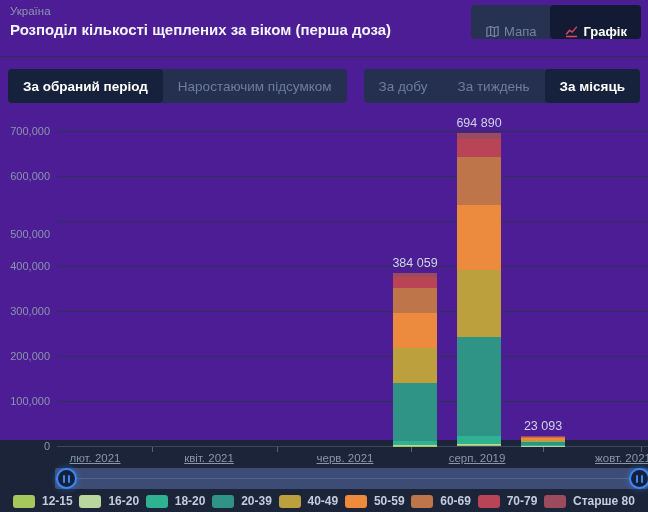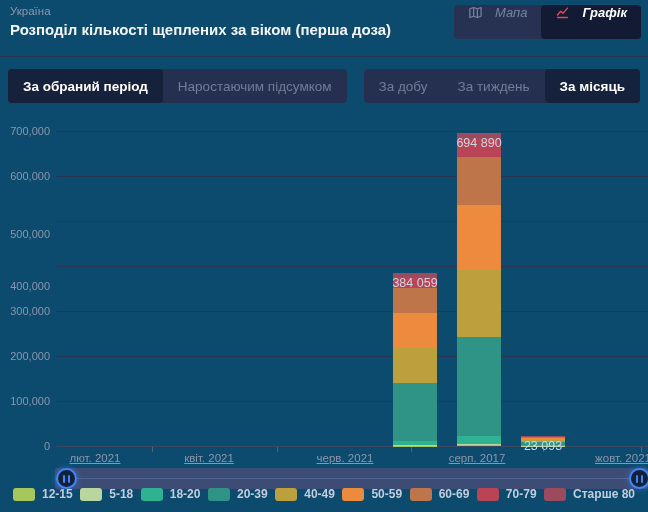--- a/index.html
+++ b/index.html
@@ -1,55 +1,55 @@
 <!DOCTYPE html>
 <html><head>
 <meta charset="utf-8">
 <style>
   html,body{margin:0;padding:0;overflow:hidden;}
   body{width:648px;height:512px;background:#1b2438;font-family:"Liberation Sans",sans-serif;}
   *{box-sizing:border-box;}
-  .app{position:relative;width:648px;height:512px;background:#0c4a6e;}
+  .app{position:relative;width:648px;height:440px;background:#4c1d95;}
 
   
   .hdr{position:absolute;top:0;left:0;right:0;height:57px;border-bottom:1px solid #28334f;}
   .region{position:absolute;left:10px;top:5px;font-size:11.5px;color:#8e99ad;}
   .title{position:absolute;left:10px;top:21px;font-size:15px;font-weight:700;color:#f2f5fa;white-space:nowrap;}
   .view-switch{position:absolute;right:7px;top:5px;display:flex;background:#273252;border-radius:4px;}
-  .view-btn{display:flex;align-items:flex-start;gap:12px;padding:0 14px;height:34px;background:transparent;border:none;color:#7484a1;font-size:13px;font-family:inherit;border-radius:4px;cursor:pointer;font-style:italic;}
+  .view-btn{display:flex;align-items:flex-end;gap:4px;padding:0 14px;height:34px;background:transparent;border:none;color:#7484a1;font-size:13px;font-family:inherit;border-radius:4px;cursor:pointer;}
   .view-btn.active{background:#121b33;color:#ffffff;font-weight:600;}
   .view-btn .ic{display:flex;align-items:center;}
 
   
   .toolbar{position:absolute;top:69px;left:0;right:0;height:34px;display:flex;justify-content:space-between;padding:0 8px;}
   .btn-group{display:flex;background:#253050;border-radius:4px;align-items:stretch;height:34px;}
   .tb-btn{border:none;background:transparent;color:#6f7d99;font-size:13.5px;padding:0 15px;font-family:inherit;border-radius:4px;cursor:pointer;white-space:nowrap;}
   .tb-btn.active{background:#16213c;color:#ffffff;font-weight:700;}
 
   
   .chart{position:absolute;top:110px;left:0;width:648px;height:352px;}
   .gridline{position:absolute;left:57px;right:0;height:1px;background:#2a3453;}
   .gridline.axis{background:#3c4862;}
   .ylab{position:absolute;left:0;width:50px;text-align:right;font-size:11px;color:#8b96ab;transform:translateY(-6px);}
   .xlab{position:absolute;top:342px;font-size:11.5px;color:#8b96ab;transform:translateX(-50%);white-space:nowrap;text-decoration:underline;}
   .xtick{position:absolute;top:337px;width:1px;height:5px;background:#55617d;}
   .bar-seg{position:absolute;}
-  .bar-total{position:absolute;font-size:12.5px;color:#ccd5e3;transform:translateX(-50%);white-space:nowrap;margin-top:20px;}
+  .bar-total{position:absolute;font-size:12.5px;color:#ccd5e3;transform:translateX(-50%);white-space:nowrap;}
 
   
   .slider{position:absolute;top:468px;left:0;width:648px;height:22px;}
   .track{position:absolute;left:55px;right:0;top:0;height:21px;background:#3d4c74;border-radius:2px;}
   .track::after{content:"";position:absolute;left:0;right:0;top:10px;height:1px;background:#5d70a2;opacity:.65;}
   .handle{position:absolute;top:0;width:21px;height:21px;border-radius:50%;border:2px solid #3d87f5;background:#15203a;display:flex;align-items:center;justify-content:center;gap:3px;box-shadow:0 0 7px rgba(61,135,245,.55);cursor:ew-resize;}
   .handle.left{left:56px;}
   .handle.right{right:-2px;}
   .handle .pbar{width:2px;height:8px;background:#3d87f5;border-radius:1px;}
 
   
-  .legend{position:absolute;top:482px;left:0;right:0;height:23px;display:flex;align-items:center;justify-content:space-between;padding:12px 13px;}
+  .legend{position:absolute;top:482px;left:0;right:0;height:23px;display:flex;align-items:flex-start;justify-content:space-between;padding:12px 13px;}
   .leg-item{display:flex;align-items:center;gap:7px;cursor:pointer;}
   .swatch{width:22px;height:13px;border-radius:3px;}
   .leg-label{font-size:12px;font-weight:600;color:#c3cddd;white-space:nowrap;}
 </style>
 </head>
 <body>
 
 <div class="app">
 
   <header class="hdr">
@@ -92,31 +92,31 @@
   <div class="chart" id="chart">
       <div class="gridline axis" style="top: 336px;"></div>
       <div class="ylab" style="top: 336px;">0</div>
       <div class="gridline" style="top: 291px;"></div>
       <div class="ylab" style="top: 291px;">100,000</div>
       <div class="gridline" style="top: 246px;"></div>
       <div class="ylab" style="top: 246px;">200,000</div>
       <div class="gridline" style="top: 201px;"></div>
       <div class="ylab" style="top: 201px;">300,000</div>
       <div class="gridline" style="top: 156px;"></div>
-      <div class="ylab" style="top: 156px; margin-top: 20px;">400,000</div>
+      <div class="ylab" style="top: 156px;">400,000</div>
       <div class="gridline" style="top: 111px;"></div>
       <div class="ylab" style="top: 124px;">500,000</div>
       <div class="gridline" style="top: 66px;"></div>
       <div class="ylab" style="top: 66px;">600,000</div>
       <div class="gridline" style="top: 21px;"></div>
       <div class="ylab" style="top: 21px;">700,000</div>
       <div class="xlab" style="left: 95px;">лют. 2021</div>
       <div class="xlab" style="left: 209px;">квіт. 2021</div>
       <div class="xlab" style="left: 345px;">черв. 2021</div>
-      <div class="xlab" style="left: 477px;">серп. 2017</div>
+      <div class="xlab" style="left: 477px;">серп. 2019</div>
       <div class="xlab" style="left: 609px; margin-left: 14px;">жовт. 2021</div>
       <div class="xtick" style="left: 152px;"></div>
       <div class="xtick" style="left: 277px;"></div>
       <div class="xtick" style="left: 411px;"></div>
       <div class="xtick" style="left: 543px;"></div>
       <div class="xtick" style="left: 641px;"></div>
       <div class="bar-seg" style="left: 393px; width: 44px; top: 335.73px; height: 0.7px; background: rgb(166, 199, 92);"></div>
       <div class="bar-seg" style="left: 393px; width: 44px; top: 335.1px; height: 0.7px; background: rgb(185, 214, 158);"></div>
       <div class="bar-seg" style="left: 393px; width: 44px; top: 331.05px; height: 4.05px; background: rgb(46, 178, 146);"></div>
       <div class="bar-seg" style="left: 393px; width: 44px; top: 272.973px; height: 58.0765px; background: rgb(47, 148, 133);"></div>
@@ -160,21 +160,21 @@
     </div>
   </div>
 
   <div class="legend" id="legend">
       <div class="leg-item">
         <span class="swatch" style="background: rgb(166, 199, 92);"></span>
         <span class="leg-label">12-15</span>
       </div>
       <div class="leg-item">
         <span class="swatch" style="background: rgb(185, 214, 158);"></span>
-        <span class="leg-label">5-18</span>
+        <span class="leg-label">16-20</span>
       </div>
       <div class="leg-item">
         <span class="swatch" style="background: rgb(46, 178, 146);"></span>
         <span class="leg-label">18-20</span>
       </div>
       <div class="leg-item">
         <span class="swatch" style="background: rgb(47, 148, 133);"></span>
         <span class="leg-label">20-39</span>
       </div>
       <div class="leg-item">

